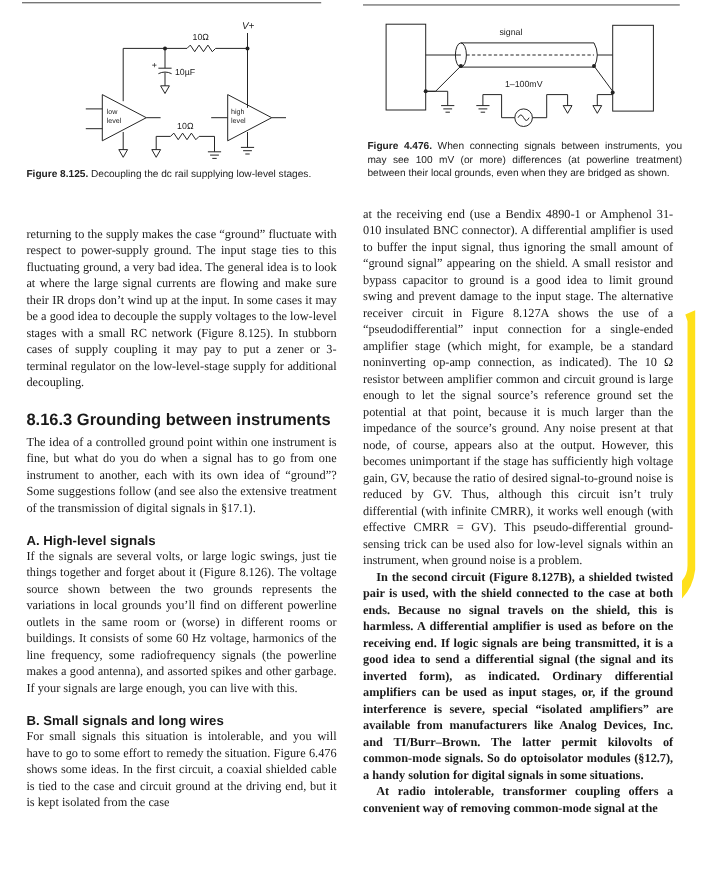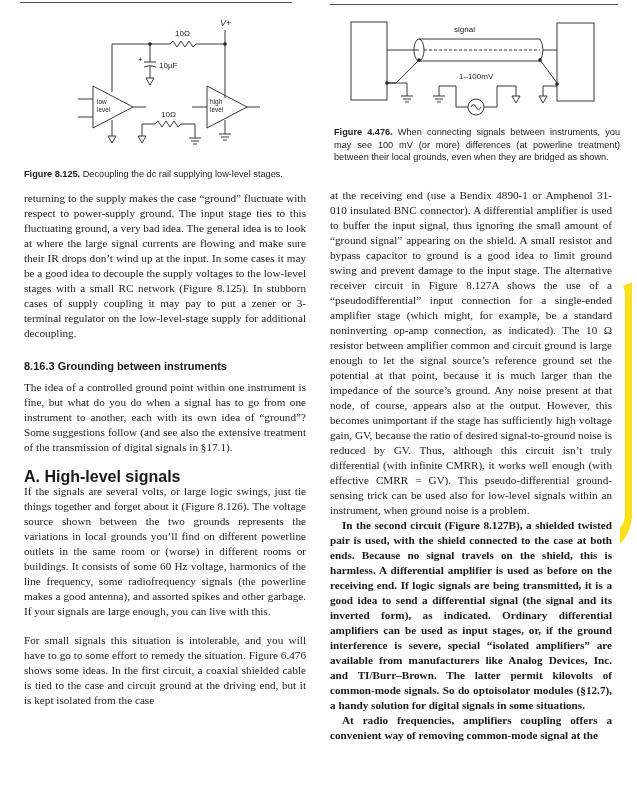--- a/index.html
+++ b/index.html
@@ -7,22 +7,22 @@
   .rule-top { position: absolute; left: 20px; top: 2px; width: 272px; height: 1px; background: #555; }
   .rule-top-r { position: absolute; left: 330px; top: 4px; width: 288px; height: 1px; background: #555; }
   .fig { position: absolute; }
   .fig svg { display: block; }
   .fig svg text { font-family: "Liberation Sans", sans-serif; fill: #222; }
   .caption { position: absolute; font-family: "Liberation Sans", sans-serif; font-size: 9.2px; line-height: 12.6px; color: #222; }
   .caption b { font-weight: bold; }
   .col { position: absolute; font-family: "Liberation Serif", serif; font-size: 11.2px; line-height: 15px; text-align: justify; color: #1a1a1a; }
   .col p { margin: 0; }
   .col p.indent { text-indent: 12px; font-weight: bold; }
-  .h3 { font-family: "Liberation Sans", sans-serif; font-weight: bold; font-size: 11px; margin: 0; }
-  .h4 { font-family: "Liberation Sans", sans-serif; font-weight: bold; font-size: 16px; margin: 0; }
+  .h3 { font-family: "Liberation Sans", sans-serif; font-weight: bold; font-size: 15px; margin: 0; }
+  .h4 { font-family: "Liberation Sans", sans-serif; font-weight: bold; font-size: 12px; margin: 0; }
   .highlight { position: absolute; left: 620px; top: 278px; width: 13px; height: 270px; }
 </style>
 </head>
 <body>
 
 <div class="rule-top"></div>
 <div class="rule-top-r"></div>
 
 <div class="fig" style="left:60px; top:10px;">
   <svg width="220" height="140" viewBox="0 0 220 140">
@@ -72,21 +72,21 @@
     <text x="115" y="26" font-size="8">10Ω</text>
     <text x="78" y="52" font-size="8">+</text>
     <text x="99" y="58" font-size="8">10µF</text>
     <text x="37" y="94" font-size="6.5">low</text>
     <text x="37" y="102" font-size="6.5">level</text>
     <text x="101" y="107" font-size="8">10Ω</text>
     <text x="150" y="94" font-size="6.5">high</text>
     <text x="150" y="102" font-size="6.5">level</text>
   </svg>
 </div>
-<div class="caption" style="left:24px; top:168px; width:290px;">
+<div class="caption" style="left:24px; top:152px; width:290px;">
   <b>Figure 8.125.</b><span> Decoupling the dc rail supplying low-level stages.</span>
 </div>
 
 <div class="fig" style="left:340px; top:14px;">
   <svg width="260" height="106" viewBox="0 0 260 106">
     <g stroke="#222" stroke-width="0.9" fill="none">
 
       <rect x="11" y="8" width="36" height="78"></rect>
 
       <rect x="217" y="9" width="37" height="78"></rect>
@@ -131,34 +131,35 @@
     <circle cx="200" cy="46" r="1.8" fill="#222"></circle>
     <circle cx="217" cy="70" r="1.8" fill="#222"></circle>
     <text x="114" y="18" font-size="8">signal</text>
     <text x="119" y="65" font-size="8">1–100mV</text>
   </svg>
 </div>
 <div class="caption" style="left:334px; top:126px; width:286px; text-align:justify;">
   <b>Figure 4.476.</b><span> When connecting signals between instruments, you may see 100 mV (or more) differences (at powerline treatment) between their local grounds, even when they are bridged as shown.</span>
 </div>
 
-<div class="col" style="left:24px; top:191px; width:282px;">
+<div class="col" style="left:24px; top:206px; width:282px;">
   <p>returning to the supply makes the case “ground” fluctuate with respect to power-supply ground. The input stage ties to this fluctuating ground, a very bad idea. The general idea is to look at where the large signal currents are flowing and make sure their IR drops don’t wind up at the input. In some cases it may be a good idea to decouple the supply voltages to the low-level stages with a small RC network (Figure 8.125). In stubborn cases of supply coupling it may pay to put a zener or 3-terminal regulator on the low-level-stage supply for additional decoupling.</p>
   <div style="height:18px"></div>
   <p class="h3">8.16.3  Grounding between instruments</p>
   <div style="height:6px"></div>
   <p>The idea of a controlled ground point within one instrument is fine, but what do you do when a signal has to go from one instrument to another, each with its own idea of “ground”? Some suggestions follow (and see also the extensive treatment of the transmission of digital signals in §17.1).</p>
   <div style="height:14px"></div>
   <p class="h4">A.  High-level signals</p>
   <p>If the signals are several volts, or large logic swings, just tie things together and forget about it (Figure 8.126). The voltage source shown between the two grounds represents the variations in local grounds you’ll find on different powerline outlets in the same room or (worse) in different rooms or buildings. It consists of some 60 Hz voltage, harmonics of the line frequency, some radiofrequency signals (the powerline makes a good antenna), and assorted spikes and other garbage. If your signals are large enough, you can live with this.</p>
   <div style="height:14px"></div>
+  <p class="h4">B.  Small signals and long wires</p>
   <p>For small signals this situation is intolerable, and you will have to go to some effort to remedy the situation. Figure 6.476 shows some ideas. In the first circuit, a coaxial shielded cable is tied to the case and circuit ground at the driving end, but it is kept isolated from the case</p>
 </div>
 
 <div class="col" style="left:330px; top:188px; width:282px;">
   <p>at the receiving end (use a Bendix 4890-1 or Amphenol 31-010 insulated BNC connector). A differential amplifier is used to buffer the input signal, thus ignoring the small amount of “ground signal” appearing on the shield. A small resistor and bypass capacitor to ground is a good idea to limit ground swing and prevent damage to the input stage. The alternative receiver circuit in Figure 8.127A shows the use of a “pseudodifferential” input connection for a single-ended amplifier stage (which might, for example, be a standard noninverting op-amp connection, as indicated). The 10 Ω resistor between amplifier common and circuit ground is large enough to let the signal source’s reference ground set the potential at that point, because it is much larger than the impedance of the source’s ground. Any noise present at that node, of course, appears also at the output. However, this becomes unimportant if the stage has sufficiently high voltage gain, GV, because the ratio of desired signal-to-ground noise is reduced by GV. Thus, although this circuit isn’t truly differential (with infinite CMRR), it works well enough (with effective CMRR = GV). This pseudo-differential ground-sensing trick can be used also for low-level signals within an instrument, when ground noise is a problem.</p>
   <p class="indent">In the second circuit (Figure 8.127B), a shielded twisted pair is used, with the shield connected to the case at both ends. Because no signal travels on the shield, this is harmless. A differential amplifier is used as before on the receiving end. If logic signals are being transmitted, it is a good idea to send a differential signal (the signal and its inverted form), as indicated. Ordinary differential amplifiers can be used as input stages, or, if the ground interference is severe, special “isolated amplifiers” are available from manufacturers like Analog Devices, Inc. and TI/Burr–Brown. The latter permit kilovolts of common-mode signals. So do optoisolator modules (§12.7), a handy solution for digital signals in some situations.</p>
-  <p class="indent">At radio frequencies, amplifiers coupling offers a convenient way of removing common-mode signal at the</p>
+  <p class="indent">At radio intolerable, transformer coupling offers a convenient way of removing common-mode signal at the</p>
 </div>
 
 <svg class="highlight" viewBox="0 0 13 270">
   <path d="M3,8 L12,4 L12,240 Q10,256 0,266 L0,250 Q5,244 5,236 L5,14 Z" fill="#ffe01a"></path>
 </svg>
 
 </body></html>

